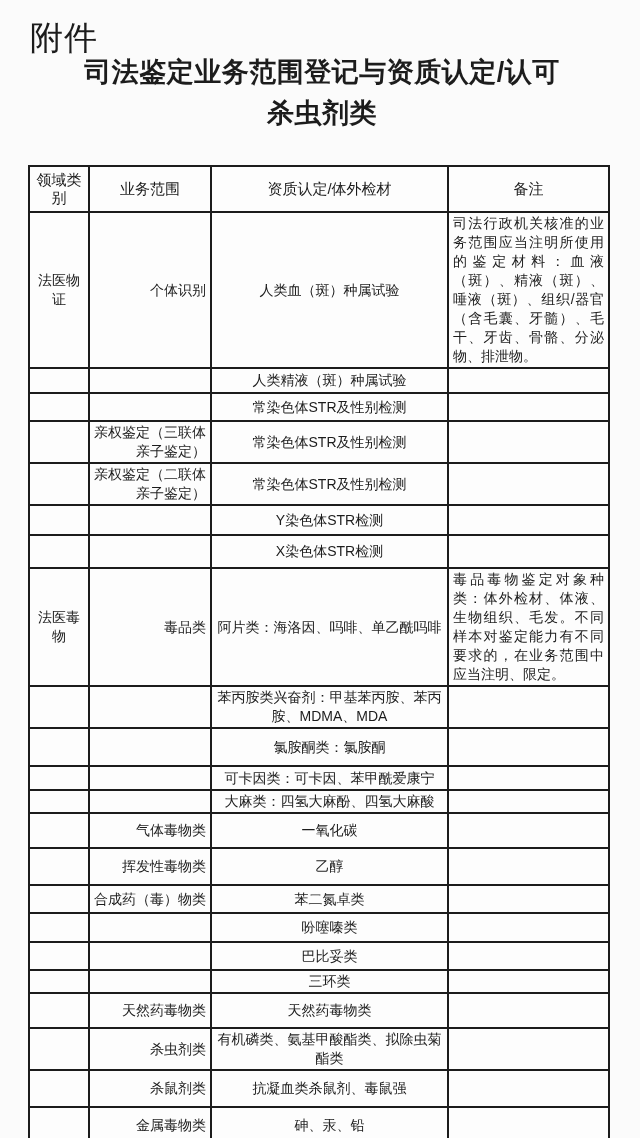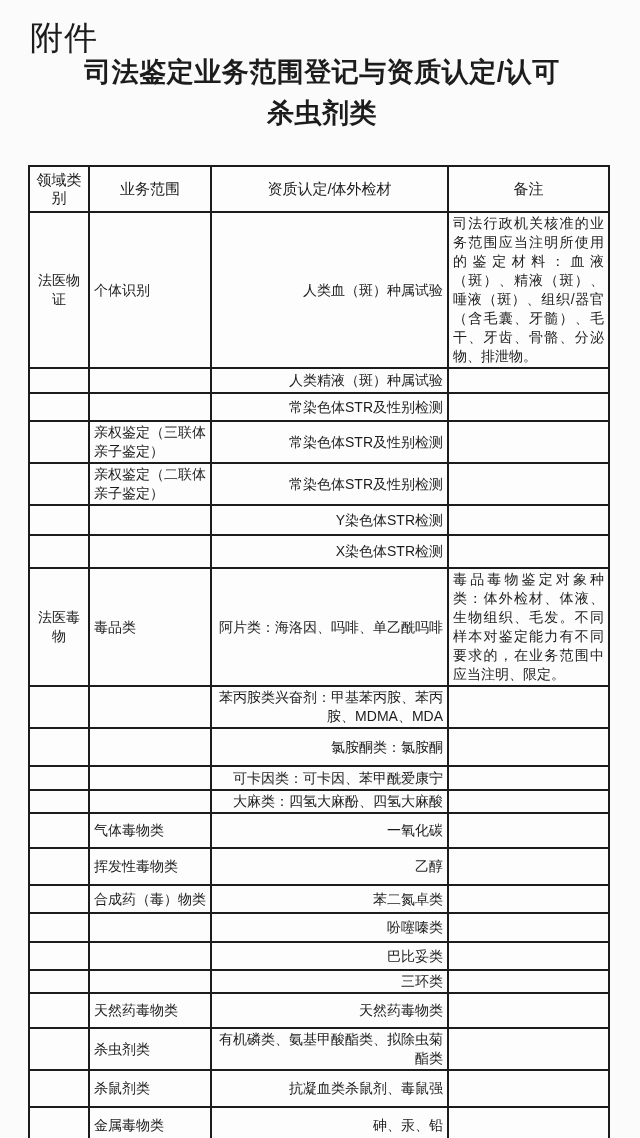--- a/index.html
+++ b/index.html
@@ -64,25 +64,25 @@
     line-height: 18px;
     padding: 2px 2px;
   }
   td.col-domain {
     text-align: center;
     font-size: 15px;
     line-height: 19px;
     padding: 1px 2px;
   }
   td.col-scope {
-    text-align: left;
+    text-align: right;
     padding: 1px 3px 1px 4px;
   }
   td.col-project {
-    text-align: right;
+    text-align: center;
     padding: 1px 4px 1px 5px;
     margin-left: 8px;
   }
   td.col-remark {
     text-align: justify;
     text-justify: inter-character;
     vertical-align: top;
     font-size: 13.5px;
     line-height: 17.2px;
     padding: 2px 4px 1px 4px;

